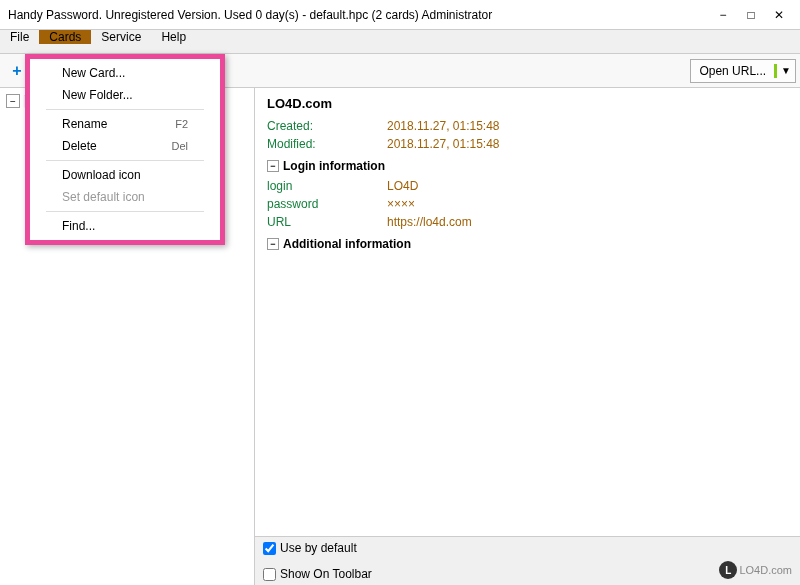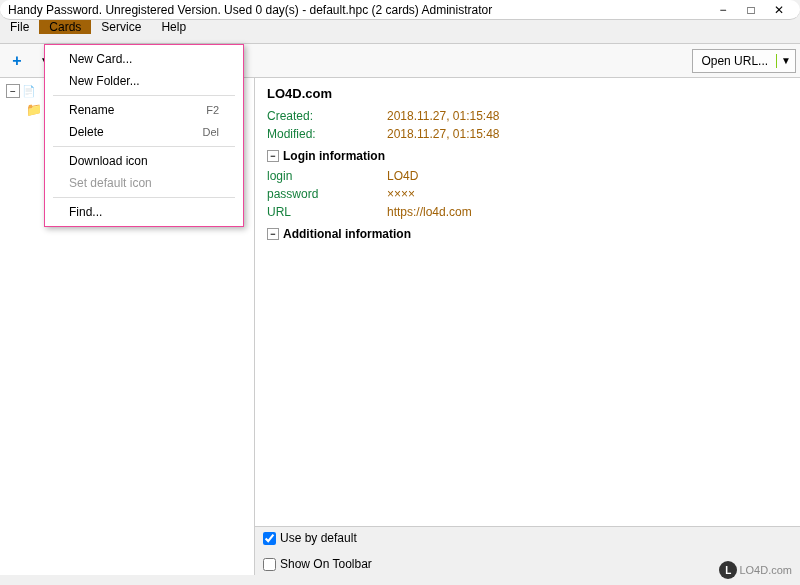--- a/index.html
+++ b/index.html
@@ -8,29 +8,28 @@
       height: 585px;
       font-family: 'Segoe UI', Tahoma, sans-serif;
       font-size: 12px;
       background: #f0f0f0;
       overflow: hidden;
     }
 
     
     .title-bar {
       background: #ffffff;
-      height: 20px;
+      height: 30px;
       display: flex;
       align-items: center;
       justify-content: space-between;
       padding: 2px 8px;
       border-bottom: 1px solid #ccc;
       font-size: 12px;
       color: #000;
-      border-radius: 14px;
     }
     .title-bar-title { font-size: 12px; }
     .title-bar-controls { display: flex; gap: 2px; }
     .title-btn {
       width: 26px; height: 20px;
       border: none;
       background: transparent;
       font-size: 12px;
       cursor: pointer;
       display: flex; align-items: center; justify-content: center;
@@ -54,27 +53,27 @@
       cursor: pointer;
       font-size: 12px;
       position: relative;
     }
     .menu-item:hover, .menu-item.active { background: #a16207; }
 
     
     .dropdown {
       position: absolute;
       top: 24px;
-      left: 44px;
+      left: 25px;
       background: #ffffff;
-      border: 1px solid #ec4899;
+      border: 5px solid #ec4899;
       box-shadow: 2px 2px 6px rgba(0,0,0,0.3);
       min-width: 200px;
       z-index: 200;
-      padding: 3px 8px;
+      padding: 3px 16px;
     }
     .dropdown-item {
       display: flex;
       justify-content: space-between;
       align-items: center;
       padding: 4px 16px;
       cursor: pointer;
       font-size: 12px;
       color: #000;
     }
@@ -106,21 +105,21 @@
       display: flex;
       align-items: center;
       height: 24px;
       border: 1px solid #adadad;
       background: #fdfdfd;
       cursor: pointer;
       font-size: 12px;
     }
     .open-url-text {
       padding: 0 8px;
-      border-right: 1px solid #84cc16;
+      border-right: 3px solid #84cc16;
     }
     .open-url-arrow {
       padding: 0 4px;
       font-size: 10px;
     }
 
     
     .main-content {
       display: flex;
       height: calc(585px - 30px - 24px - 34px);

